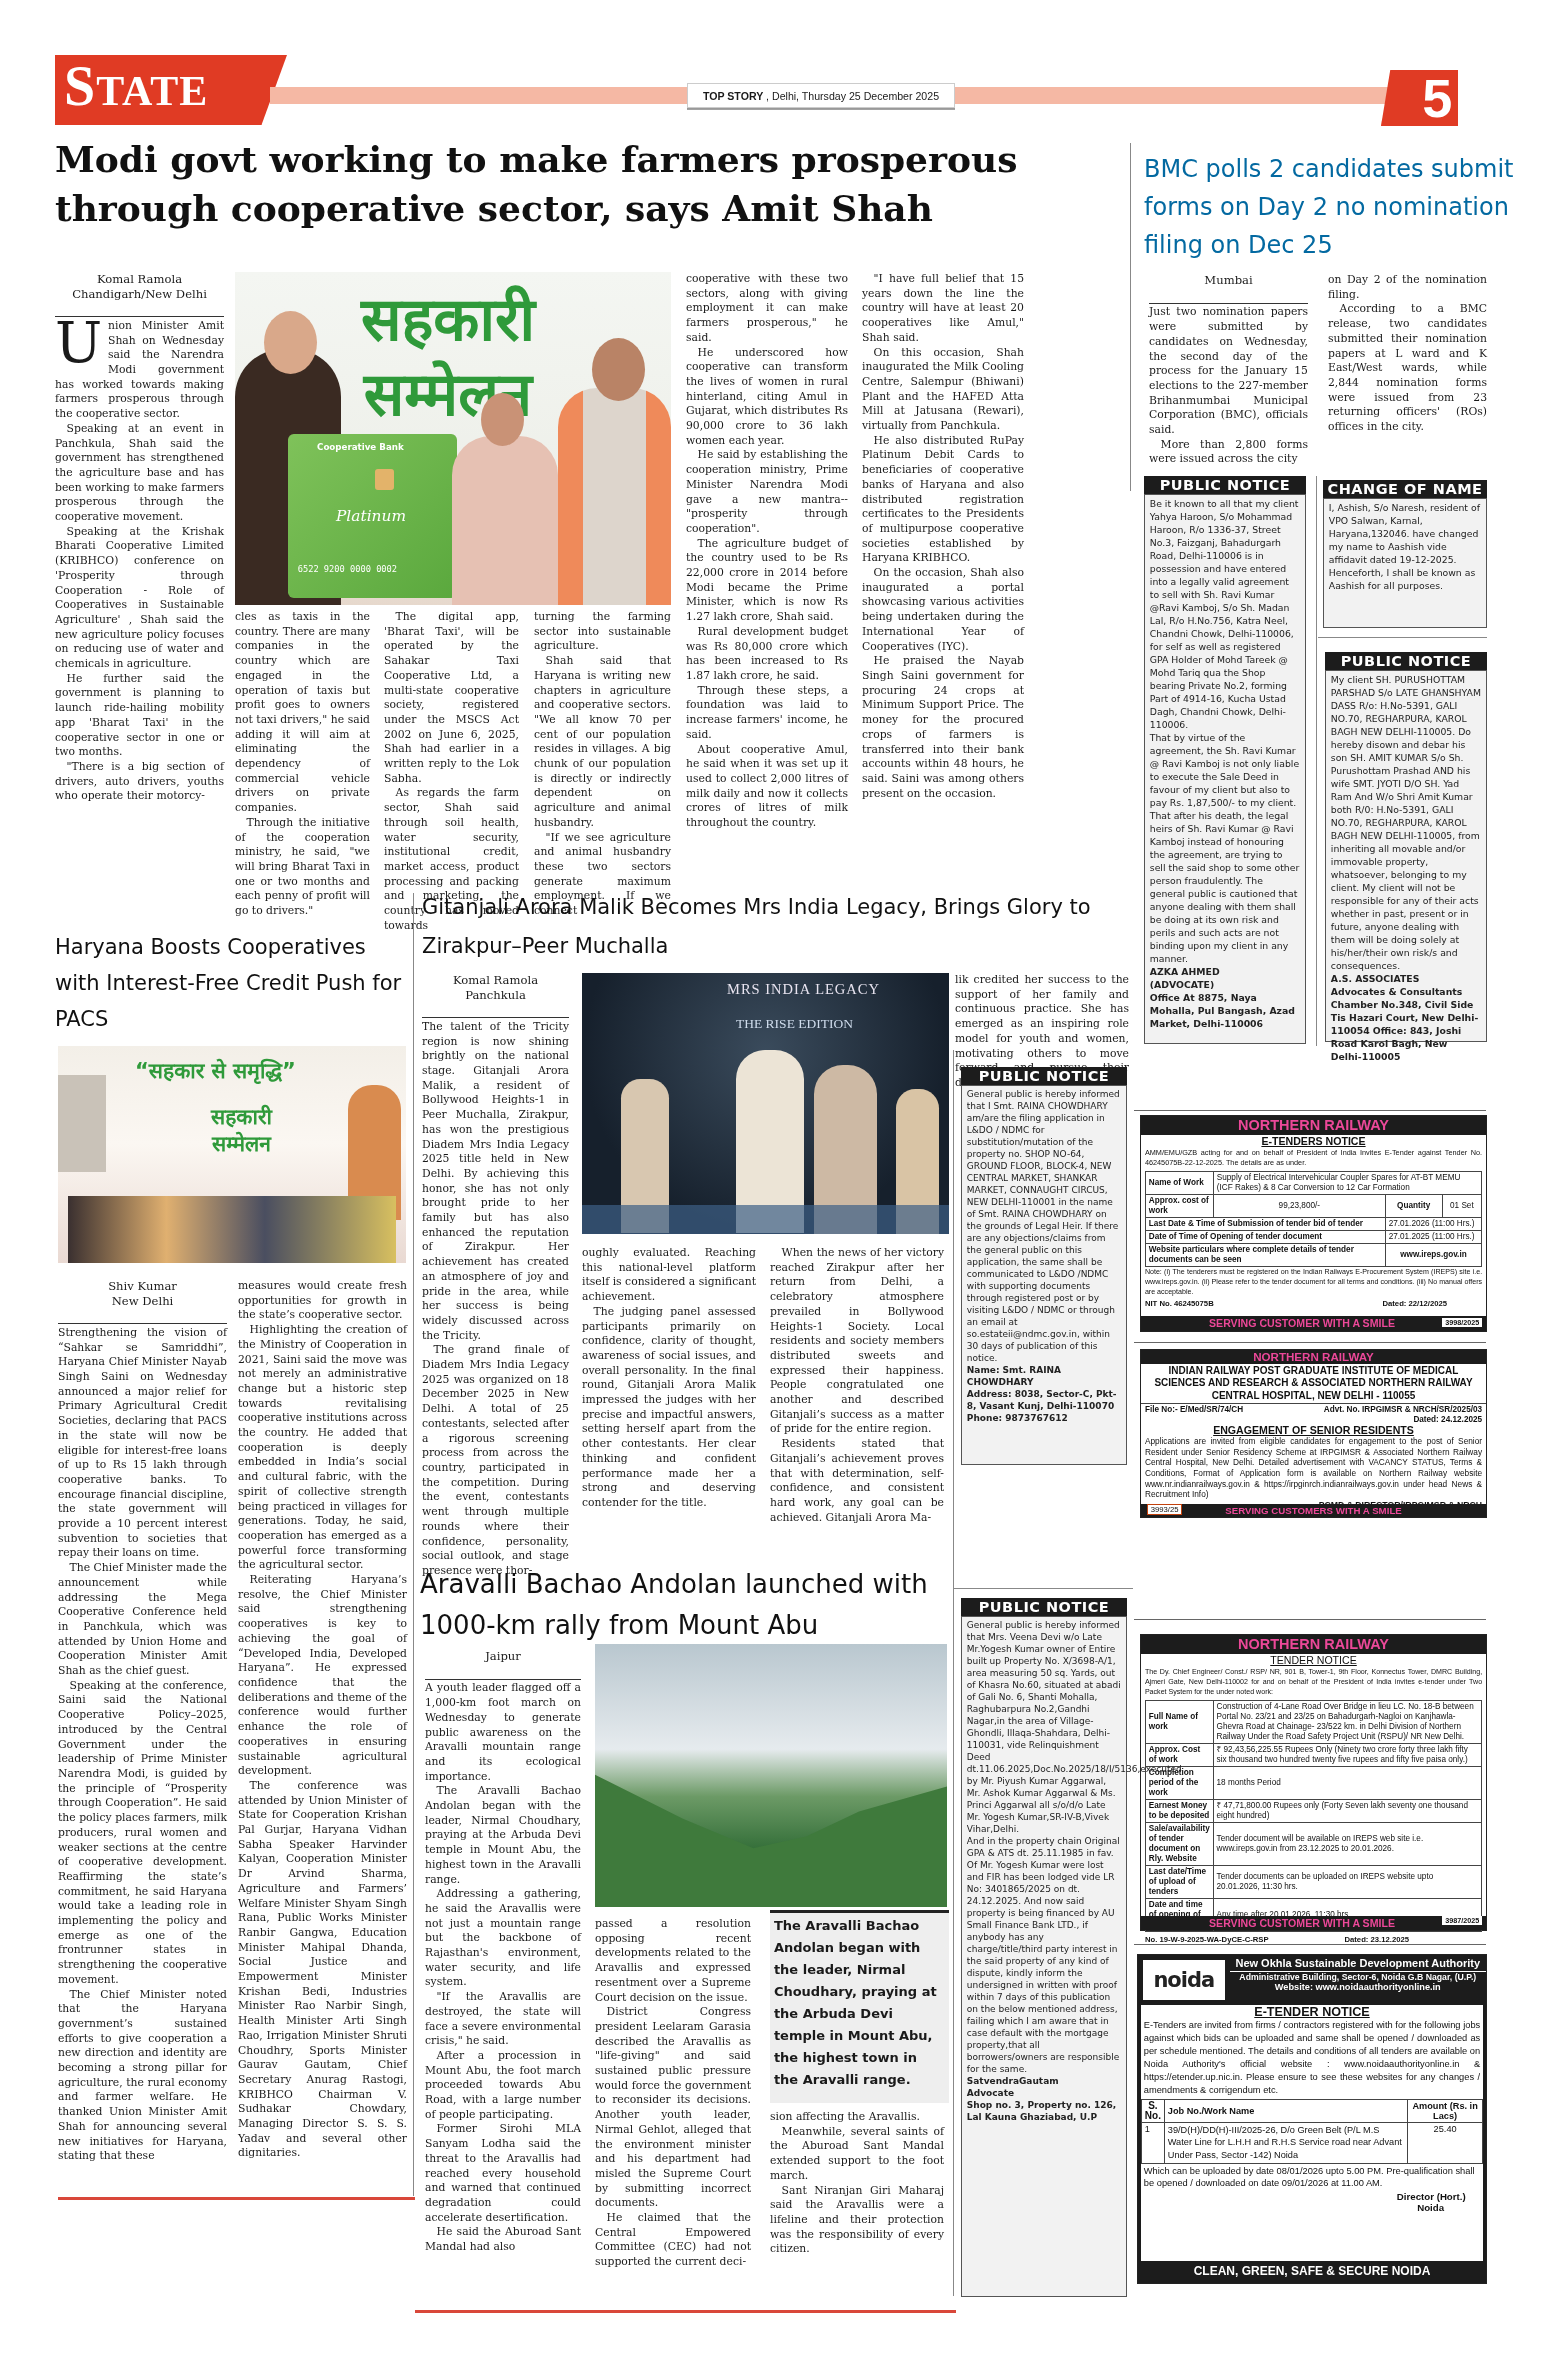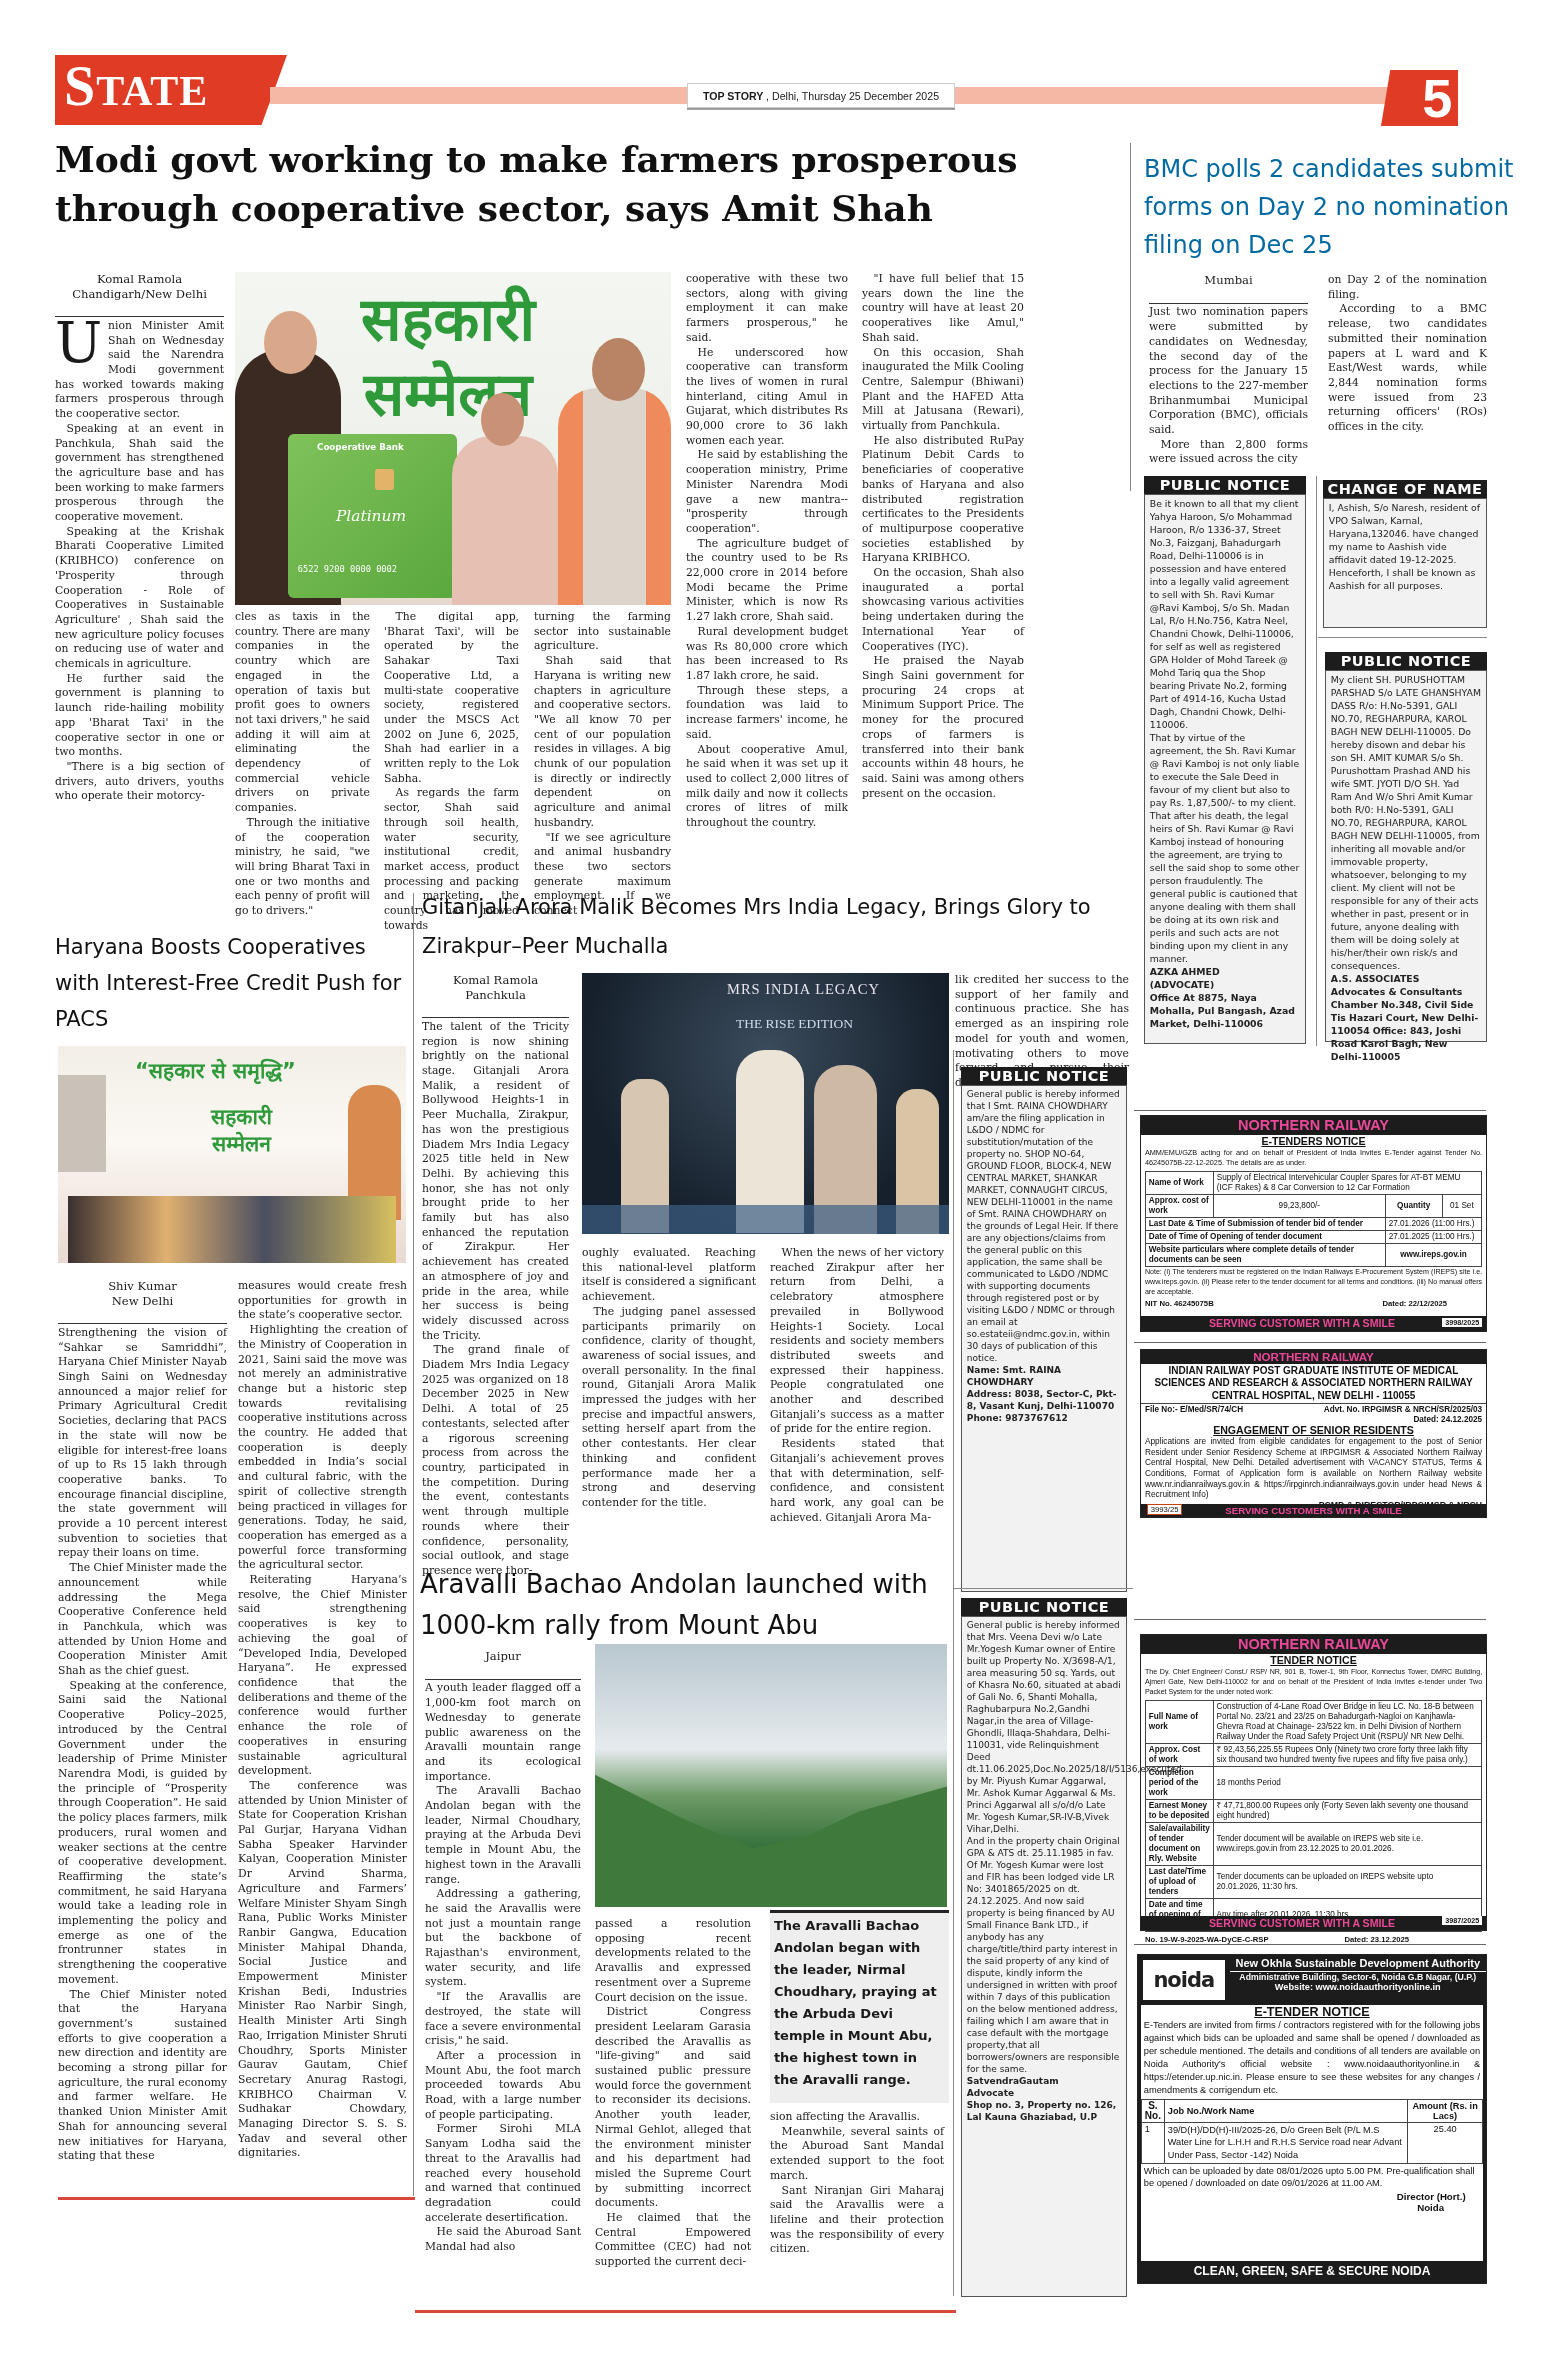--- a/index.html
+++ b/index.html
@@ -204,21 +204,21 @@
   <div style="text-align:center;font-weight:bold;font-size:10.6px;text-decoration:underline">ENGAGEMENT OF SENIOR RESIDENTS</div>
   <div style="font-size:8.3px;line-height:10.6px;padding:0 3.9px;text-align:justify">Applications are invited from eligible candidates for engagement to the post of Senior Resident under Senior Residency Scheme at IRPGIMSR &amp; Associated Northern Railway Central Hospital, New Delhi. Detailed advertisement with VACANCY STATUS, Terms &amp; Conditions, Format of Application form is available on Northern Railway website www.nr.indianrailways.gov.in &amp; https://irpginrch.indianrailways.gov.in under head News &amp; Recruitment Info)</div>
   <div style="text-align:right;font-size:8.7px;font-weight:bold;padding:0 3.9px">PCMD &amp; DIRECTOR/IRPGIMSR &amp; NRCH</div>
   <div class="bar" style="position:absolute;left:0;bottom:0;width:100%;font-size:9.7px;height:13.5px;line-height:13.5px;">SERVING CUSTOMERS WITH A SMILE</div>
   <div style="position:absolute;left:5.8px;bottom:1.9px;background:#fff;font-size:7.7px;font-weight:normal;padding:0 2.9px;border:1px solid #c2410c">3993/25</div>
 </div>
 
 <div class="abs hline" style="left:1134px;top:1619px;width:352px;background:#666"></div>
 <div class="abs ad" style="left:1140px;top:1634px;width:347px;height:297px">
   <div class="bar" style="font-size:14.5px;height:19.3px;line-height:19.3px">NORTHERN RAILWAY</div>
-  <div style="text-align:center;font-weight:bold;font-size:10.6px" class="ul">TENDER NOTICE</div>
+  <div style="text-align:center;font-weight:normal;font-size:10.6px" class="ul">TENDER NOTICE</div>
   <div style="font-size:7.1px;line-height:10px;padding:1px 3.9px;text-align:justify">The Dy. Chief Engineer/ Const./ RSP/ NR, 901 B, Tower-1, 9th Floor, Konnectus Tower, DMRC Building, Ajmeri Gate, New Delhi-110002 for and on behalf of the President of India invites e-tender under Two Packet System for the under noted work:</div>
   <table style="margin:1.9px 3.9px;width:calc(100% - 7.7px)">
     <tbody>
         <tr>
           <td style="font-weight:bold;width:60px">Full Name of work</td>
           <td>Construction of 4-Lane Road Over Bridge in lieu LC. No. 18-B between Portal No. 23/21 and 23/25 on Bahadurgarh-Nagloi on Kanjhawla-Ghevra Road at Chainage- 23/522 km. in Delhi Division of Northern Railway Under the Road Safety Project Unit (RSPU)/ NR New Delhi.</td>
         </tr>
     <tr>
           <td style="font-weight:bold">Approx. Cost of work</td>
           <td>₹ 92,43,56,225.55 Rupees Only (Ninety two crore forty three lakh fifty six thousand two hundred twenty five rupees and fifty five paisa only.)</td>
@@ -341,21 +341,21 @@
   <p>When the news of her victory reached Zirakpur after her return from Delhi, a celebratory atmosphere prevailed in Bollywood Heights-1 Society. Local residents and society members distributed sweets and expressed their happiness. People congratulated one another and described Gitanjali’s success as a matter of pride for the entire region.</p>
   <p>Residents stated that Gitanjali’s achievement proves that with determination, self-confidence, and consistent hard work, any goal can be achieved. Gitanjali Arora Ma-</p>
 </div>
 <div class="abs col" style="left:955px;top:973px;width:174px;">
   <p class="ni">lik credited her success to the support of her family and continuous practice. She has emerged as an inspiring role model for youth and women, motivating others to move forward and pursue their dreams with confidence.</p>
 </div>
 
 <div class="abs vline" style="left:953px;top:1050px;height:1246px"></div>
 <div class="abs" style="left:961px;top:1067px;width:166px;">
   <div class="nhead">PUBLIC NOTICE</div>
-  <div class="notice" style="height:507px;font-size:9px;line-height:12px">
+  <div class="notice" style="height:380px;font-size:9px;line-height:12px">
     <div>General public is hereby informed that I Smt. RAINA CHOWDHARY am/are the filing application in L&amp;DO / NDMC for substitution/mutation of the property no. SHOP NO-64, GROUND FLOOR, BLOCK-4, NEW CENTRAL MARKET, SHANKAR MARKET, CONNAUGHT CIRCUS, NEW DELHI-110001 in the name of Smt. RAINA CHOWDHARY on the grounds of Legal Heir. If there are any objections/claims from the general public on this application, the same shall be communicated to L&amp;DO /NDMC with supporting documents through registered post or by visiting L&amp;DO / NDMC or through an email at so.estateii@ndmc.gov.in, within 30 days of publication of this notice.</div>
     <div><b>Name: Smt. RAINA CHOWDHARY</b></div>
     <div><b>Address: 8038, Sector-C, Pkt-8, Vasant Kunj, Delhi-110070</b></div>
     <div><b>Phone: 9873767612</b></div>
   </div>
 </div>
 <div class="abs hline" style="left:954px;top:1588px;width:179px"></div>
 
 <div class="abs" style="left:961px;top:1598px;width:166px;">
   <div class="nhead">PUBLIC NOTICE</div>

